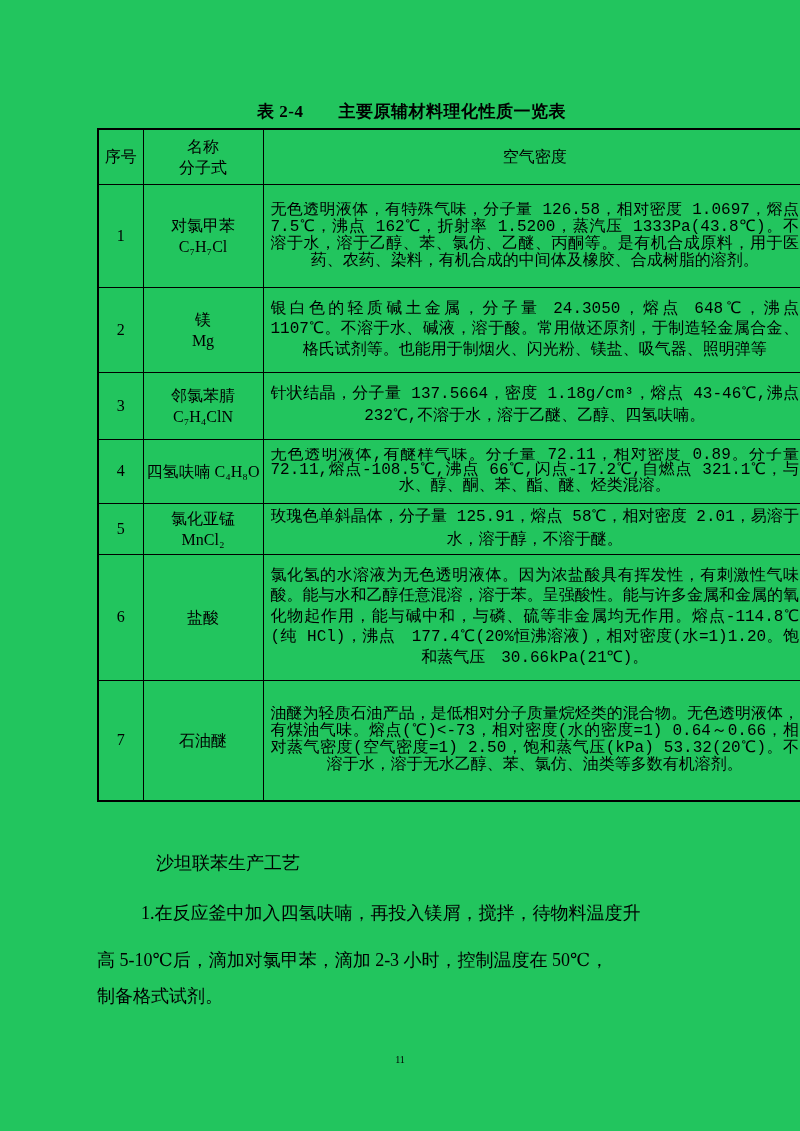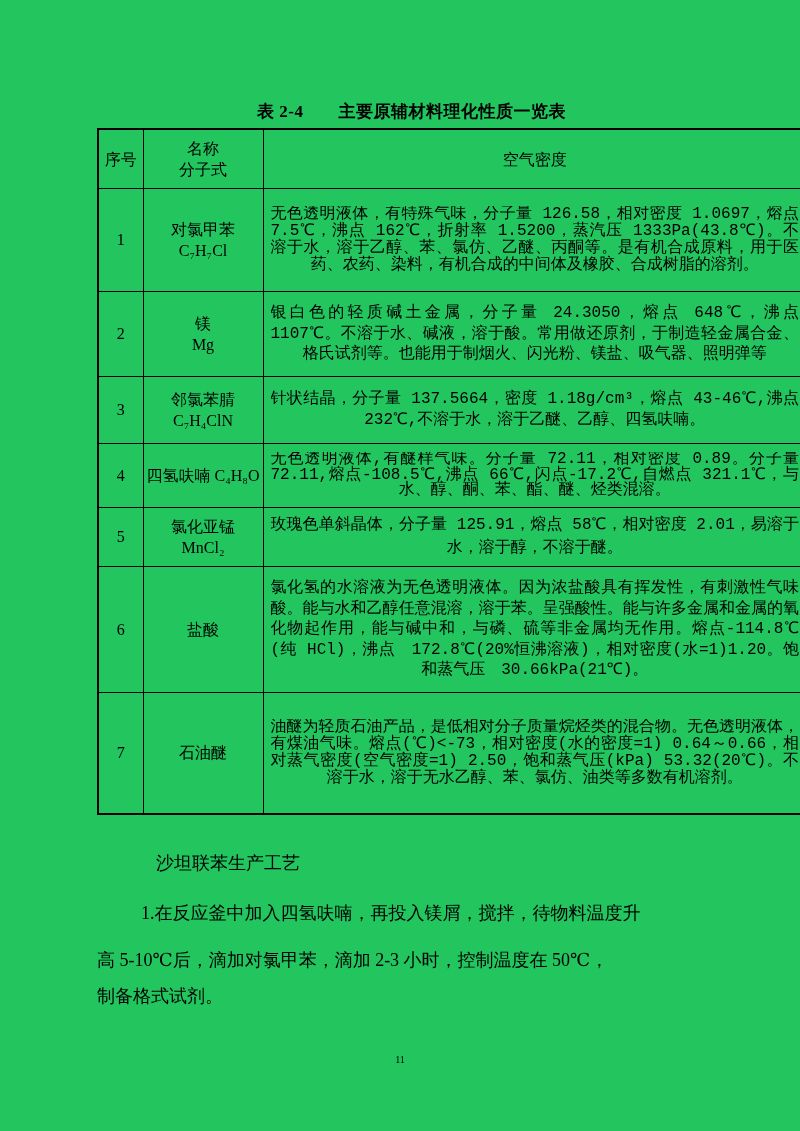--- a/index.html
+++ b/index.html
@@ -19,21 +19,21 @@
   table.props-table {
     position:absolute; left:97px; top:128px; width:711px;
     border-collapse:collapse; table-layout:fixed;
     border:2px solid #000;
   }
   table.props-table td { border:1px solid #000; vertical-align:middle; font-size:16px; overflow:hidden; }
   col.c-no   { width:45px; }
   col.c-name { width:120px; }
 
   td.no   { text-align:center; font-size:15px; }
-  td.name { text-align:center; white-space:pre-line; line-height:21px; font-size:15px; padding:8px 1px; }
+  td.name { text-align:center; white-space:pre-line; line-height:21px; font-size:15px; padding:0 1px; }
   td.props{ text-align:justify; text-align-last:center; padding:0 7px;font-family:Liberation Mono, monospace; }
   tr.rh td { text-align:center; text-align-last:center; font-size:16px; line-height:21px; white-space:pre-line; }
 
   tr.rh { height:55px; }
   tr.r1 { height:103px; } tr.r1 .pt { max-height:101px; line-height:17px; }
   tr.r2 { height:85px;  } tr.r2 .pt { max-height:83px;  line-height:20.5px; }
   tr.r3 { height:67px;  } tr.r3 .pt { max-height:65px;  line-height:21.5px; }
   tr.r4 { height:64px;  } tr.r4 .pt { max-height:62px;  line-height:15.5px; }
   tr.r5 { height:51px;  } tr.r5 .pt { max-height:49px;  line-height:23px; }
   tr.r6 { height:126px; } tr.r6 .pt { max-height:124px; line-height:20.5px; }
@@ -117,21 +117,21 @@
 MnCl₂</td>
         <td class="props">
             <div class="pt">玫瑰色单斜晶体，分子量 125.91，熔点 58℃，相对密度 2.01，易溶于水，溶于醇，不溶于醚。</div>
           </td>
       </tr>
 
       <tr class="r6">
         <td class="no">6</td>
         <td class="name">盐酸</td>
         <td class="props">
-            <div class="pt">氯化氢的水溶液为无色透明液体。因为浓盐酸具有挥发性，有刺激性气味酸。能与水和乙醇任意混溶，溶于苯。呈强酸性。能与许多金属和金属的氧化物起作用，能与碱中和，与磷、硫等非金属均无作用。熔点-114.8℃(纯 HCl)，沸点　172.8℃(20%恒沸溶液)，相对密度(水=1)1.20。饱和蒸气压　30.66kPa(21℃)。</div>
+            <div class="pt">氯化氢的水溶液为无色透明液体。因为浓盐酸具有挥发性，有刺激性气味酸。能与水和乙醇任意混溶，溶于苯。呈强酸性。能与许多金属和金属的氧化物起作用，能与碱中和，与磷、硫等非金属均无作用。熔点-114.8℃(纯 HCl)，沸点　177.4℃(20%恒沸溶液)，相对密度(水=1)1.20。饱和蒸气压　30.66kPa(21℃)。</div>
           </td>
       </tr>
 
       <tr class="r7">
         <td class="no">7</td>
         <td class="name">石油醚</td>
         <td class="props">
             <div class="pt">油醚为轻质石油产品，是低相对分子质量烷烃类的混合物。无色透明液体，有煤油气味。熔点(℃)&lt;-73，相对密度(水的密度=1) 0.64～0.66，相对蒸气密度(空气密度=1) 2.50，饱和蒸气压(kPa) 53.32(20℃)。不溶于水，溶于无水乙醇、苯、氯仿、油类等多数有机溶剂。</div>
           </td>
       </tr>

